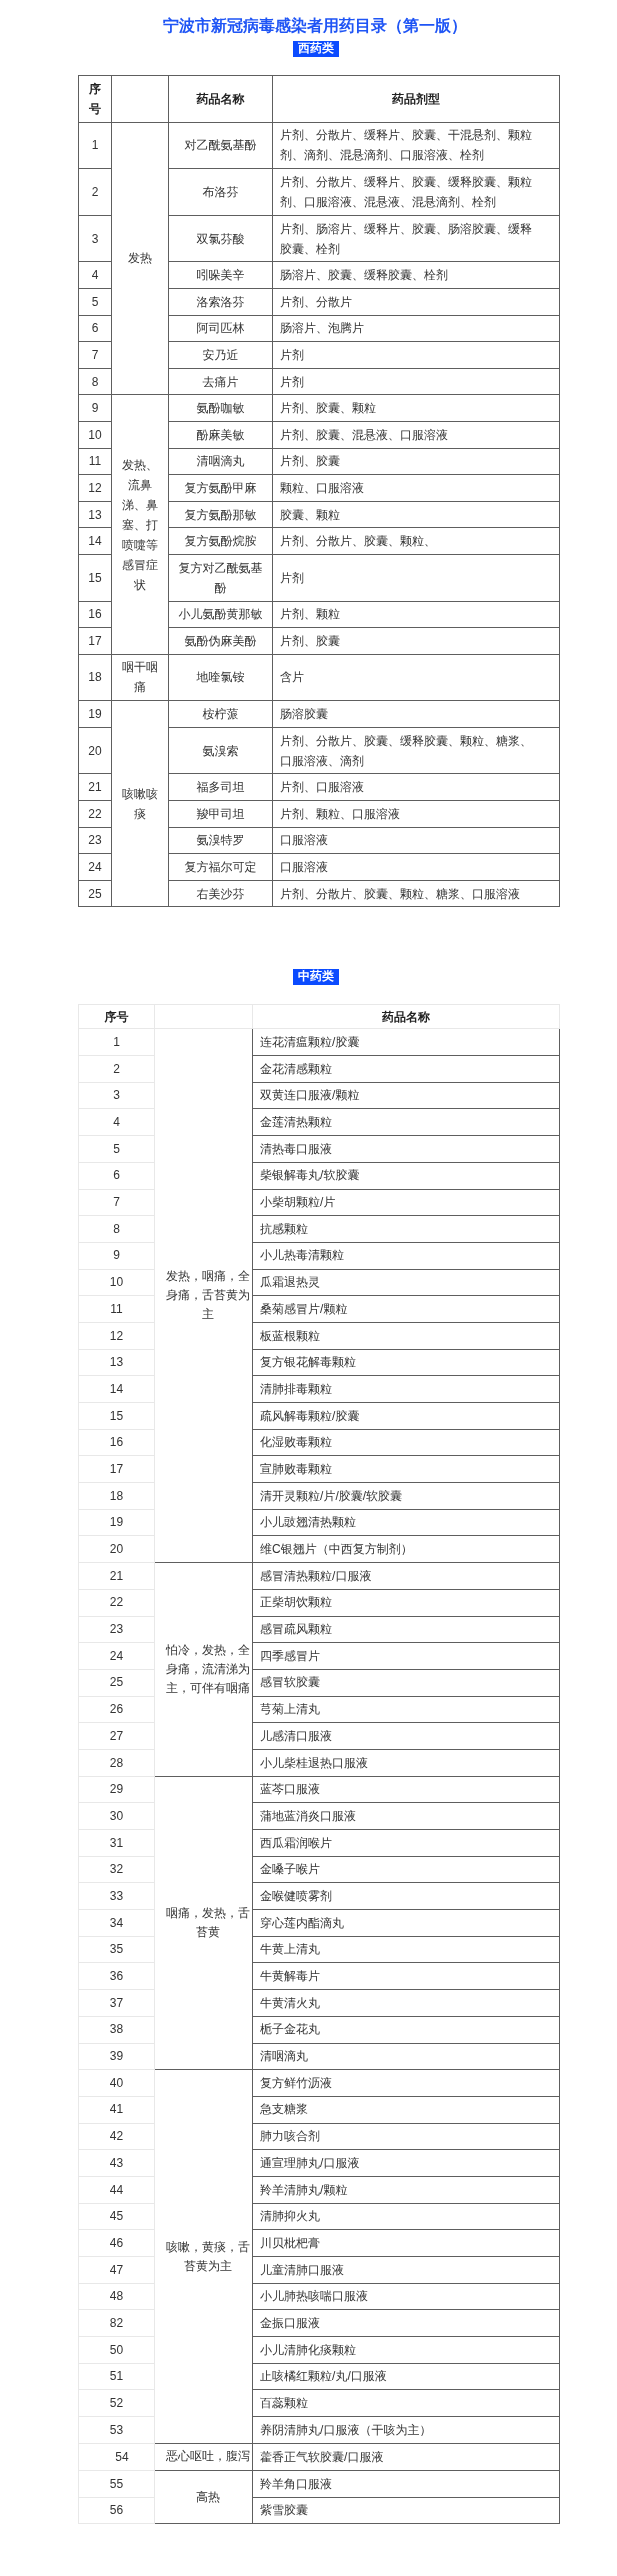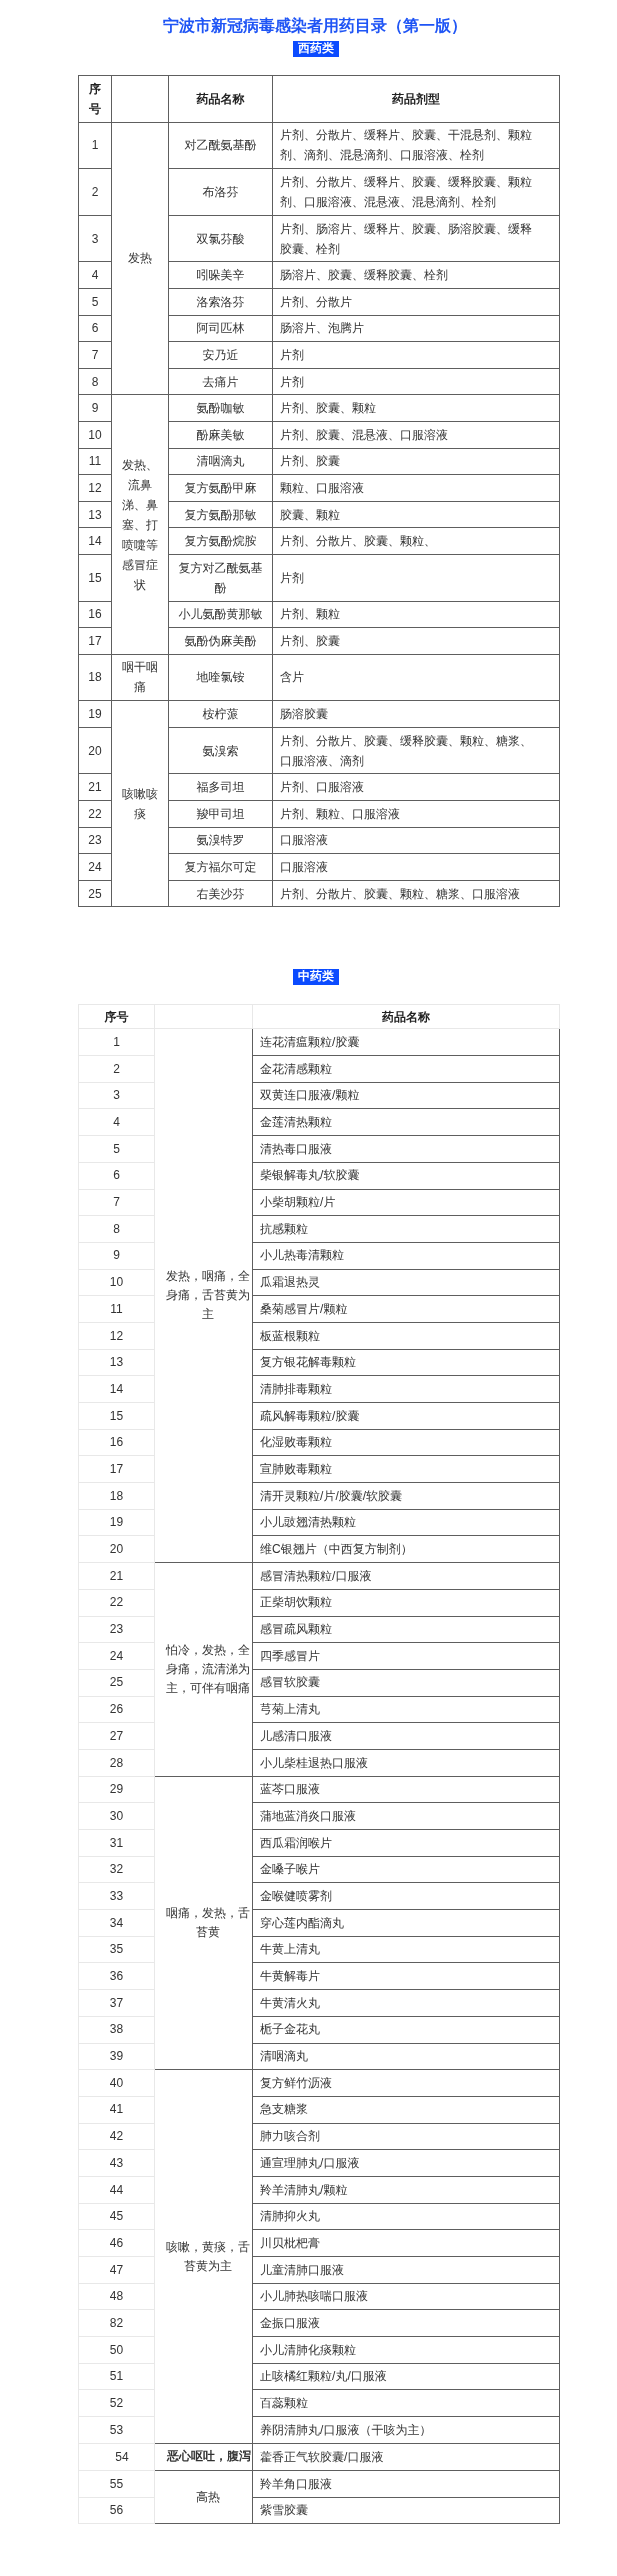--- a/index.html
+++ b/index.html
@@ -87,21 +87,21 @@
       text-align: center;
     }
     .t2 td.no.no-bottom { vertical-align: bottom; padding-left: 18px; }
     .t2 td.sym {
       border-right: 1.4px solid var(--border_dark);
       border-bottom: 1.4px solid var(--border_dark);
       text-align: center;
       padding-left: 10px; padding-right: 1px;
       line-height: 19px;
     }
-    .t2 td.sym.sym-left { text-align: right; font-weight: bold; }
+    .t2 td.sym.sym-left { text-align: center; }
     .t2 td.name {
       border-right: 1.4px solid var(--border_dark);
       border-bottom: 1.4px solid var(--border_dark);
       text-align: left;
     }
   </style>
 </head>
 <body>
 
 <div class="title-wrap">

